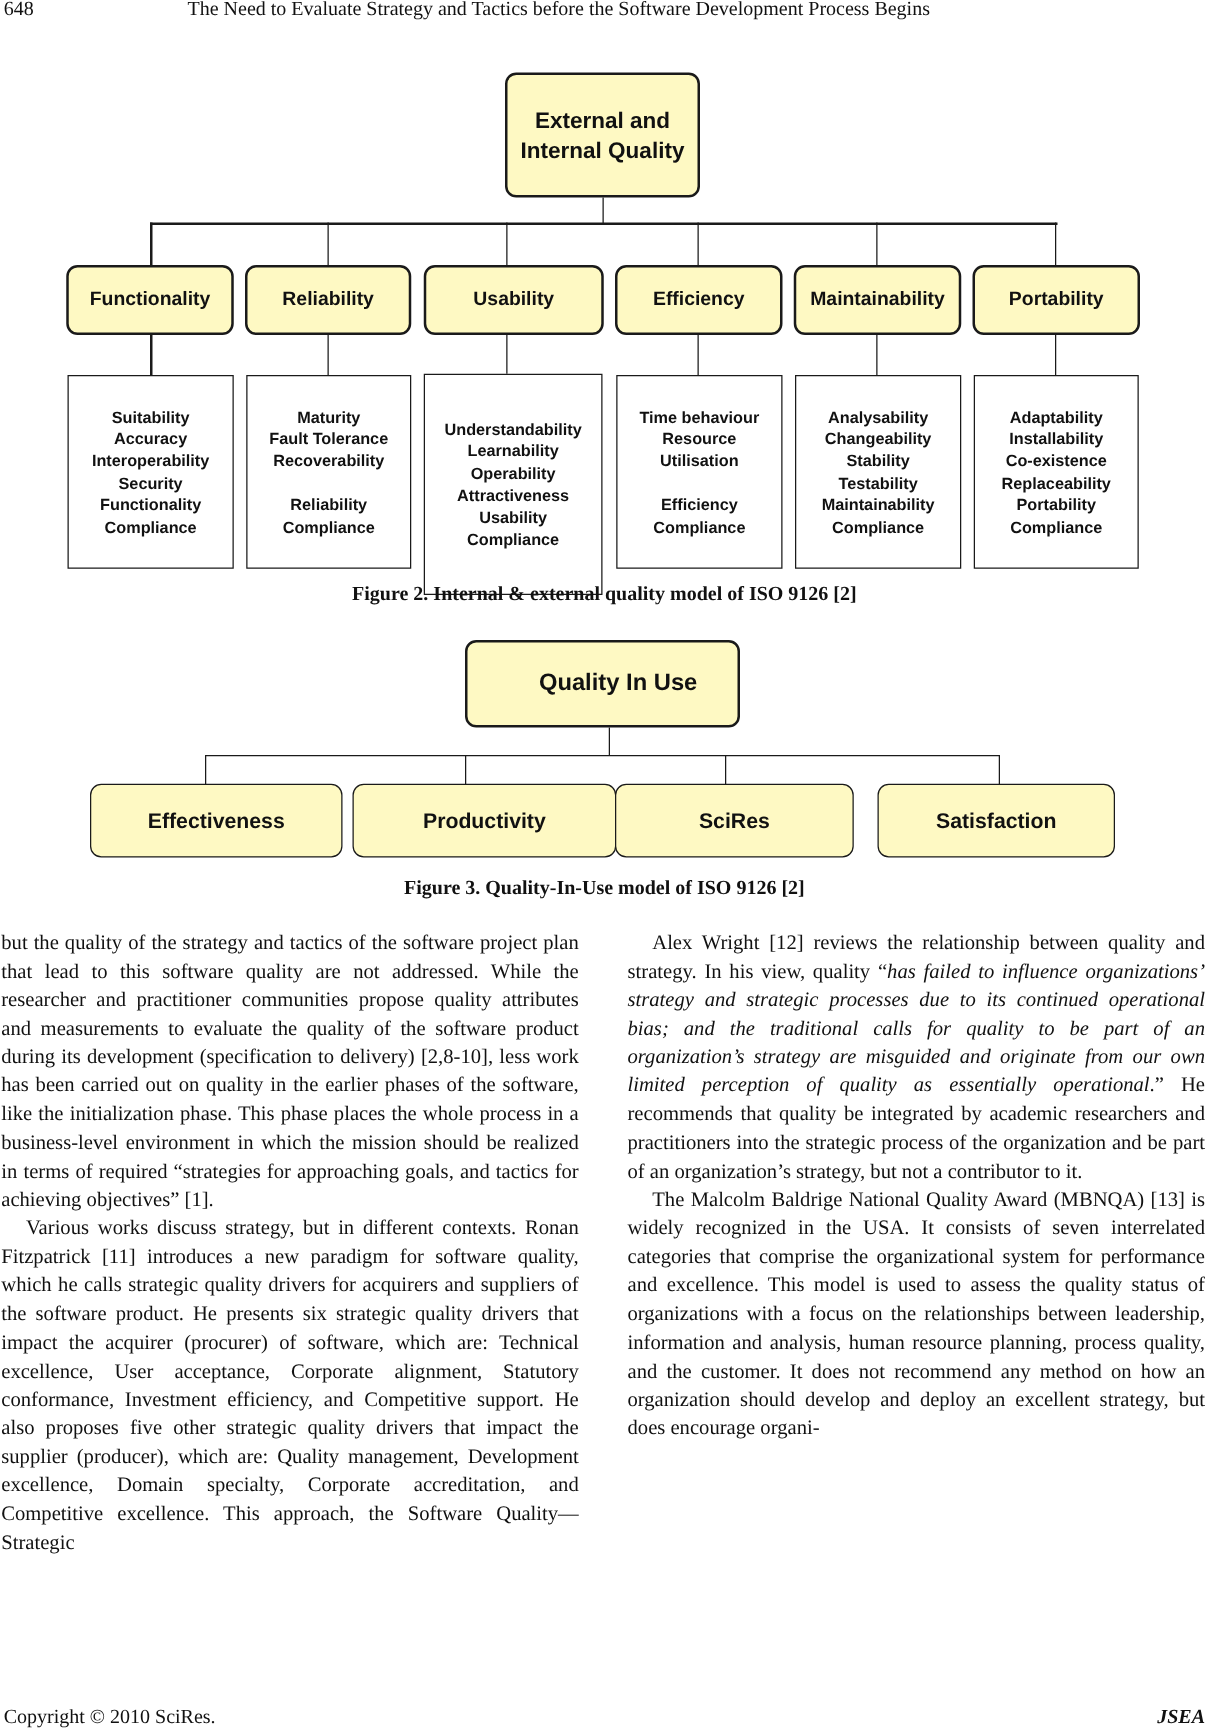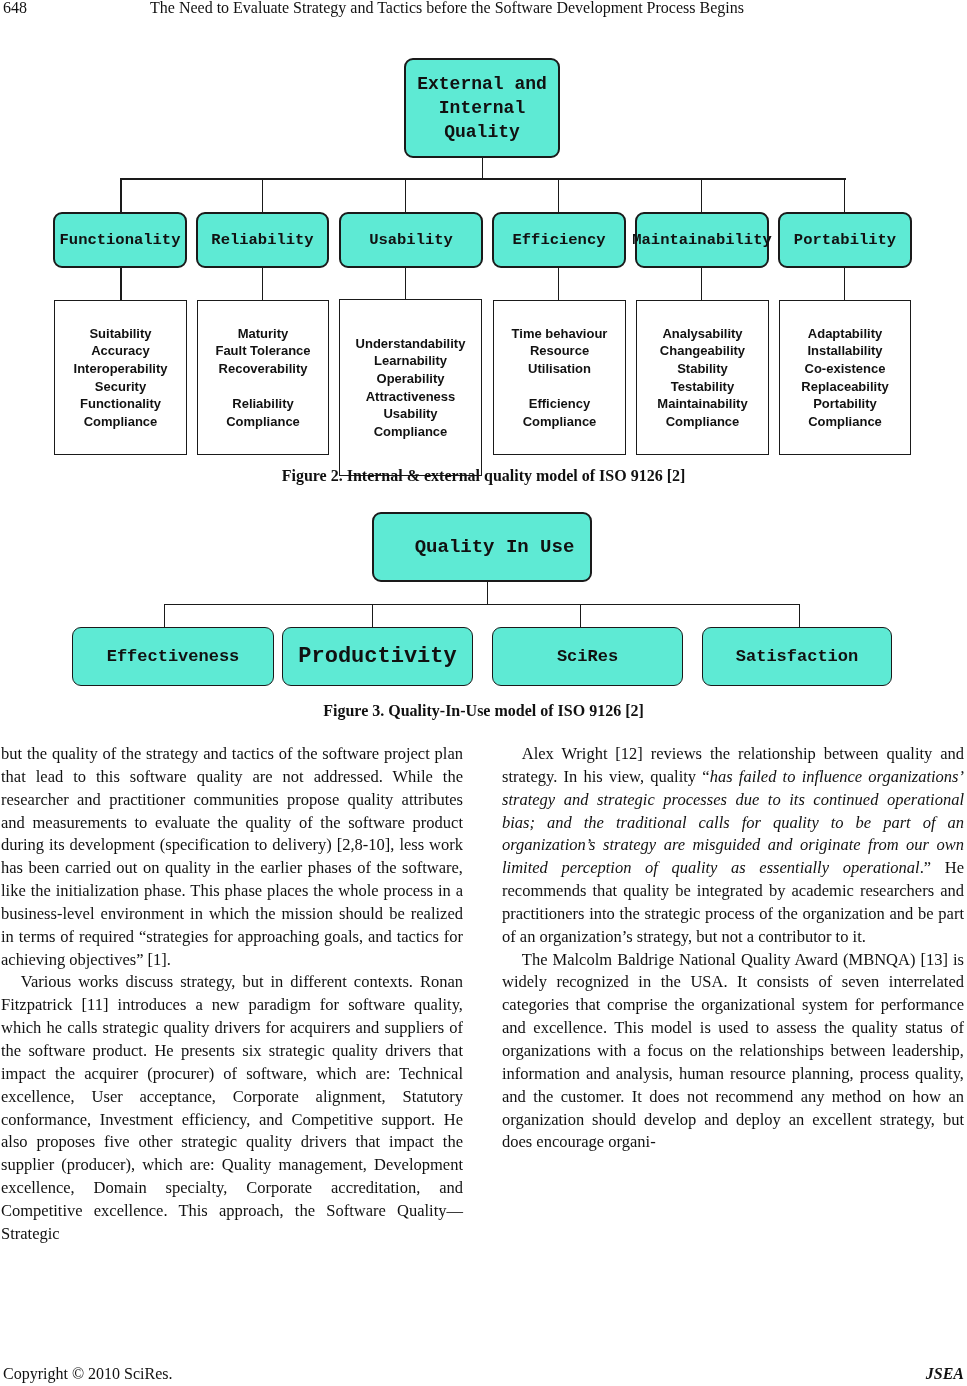--- a/index.html
+++ b/index.html
@@ -5,21 +5,21 @@
   html, body { margin: 0; padding: 0; background: #ffffff; }
   body { width: 967px; height: 1386px; position: relative; overflow: hidden; color: #111; }
   .serif { font-family: "Liberation Serif", "DejaVu Serif", serif; }
   .sans { font-family: "Liberation Sans", "DejaVu Sans", sans-serif; }
 
   .header { position: absolute; top: 0; left: 0; width: 967px; height: 22px; font-size: 16px; padding-left: 47px; }
   .header .pagenum { position: absolute; left: 3px; top: -1px; }
   .header .runtitle { position: absolute; left: 150px; top: -1px; }
 
   .box { position: absolute; box-sizing: border-box; display: flex; align-items: center; justify-content: center; text-align: center; font-weight: bold; }
-  .rounded { background: #5eead4; border: 2px solid #1a1a1a; border-radius: 9px; font-family: Liberation Mono, monospace; }
+  .rounded { background: #fef9c3; border: 2px solid #1a1a1a; border-radius: 9px; }
   .root { font-size: 18px; line-height: 24px; }
   .cat { font-size: 15.5px; }
   .sub { background: #fff; border: 1px solid #1a1a1a; font-size: 13px; line-height: 17.6px; white-space: pre-line; }
   .line { position: absolute; background: #1a1a1a; }
   .caption { position: absolute; left: 0; width: 967px; text-align: center; font-weight: bold; font-size: 16px; }
 
   .col { position: absolute; top: 743px; width: 462px; font-size: 16.5px; line-height: 22.85px; text-align: justify; }
   .col p { margin: 0; }
   .col p.indent { text-indent: 1.2em; }
   .col-left { left: 1px; }
@@ -109,21 +109,21 @@
 <div>
   <div class="box rounded sans" style="left:372px;top:512px;width:220px;height:70px;font-size:19px;padding-left:25px;">Quality In Use</div>
   <div class="line" style="left:487px;top:582px;width:1px;height:22px;"></div>
   <div class="line" style="left:164px;top:604px;width:636px;height:1px;"></div>
   <div class="line" style="left:164px;top:604px;width:1px;height:24px;"></div>
   <div class="line" style="left:372px;top:604px;width:1px;height:24px;"></div>
   <div class="line" style="left:580px;top:604px;width:1px;height:24px;"></div>
   <div class="line" style="left:799px;top:604px;width:1px;height:24px;"></div>
 
   <div class="box rounded sans" style="left:72px;top:627px;width:202px;height:59px;font-size:17px;border-width:1.5px;">Effectiveness</div>
-  <div class="box rounded sans" style="left:282px;top:627px;width:191px;height:59px;font-size:22px;border-width:1.5px;">Productivity</div>
+  <div class="box rounded sans" style="left:282px;top:627px;width:211px;height:59px;font-size:17px;border-width:1.5px;">Productivity</div>
   <div class="box rounded sans" style="left:492px;top:627px;width:191px;height:59px;font-size:17px;border-width:1.5px;">SciRes</div>
   <div class="box rounded sans" style="left:702px;top:627px;width:190px;height:59px;font-size:17px;border-width:1.5px;">Satisfaction</div>
 </div>
 
 <div class="caption serif" style="top:702px;">Figure 3. Quality-In-Use model of ISO 9126 [2]</div>
 
 <div class="col col-left serif">
   <p>but the quality of the strategy and tactics of the software project plan that lead to this software quality are not addressed. While the researcher and practitioner communities propose quality attributes and measurements to evaluate the quality of the software product during its development (specification to delivery) [2,8-10], less work has been carried out on quality in the earlier phases of the software, like the initialization phase. This phase places the whole process in a business-level environment in which the mission should be realized in terms of required “strategies for approaching goals, and tactics for achieving objectives” [1].</p>
   <p class="indent">Various works discuss strategy, but in different contexts. Ronan Fitzpatrick [11] introduces a new paradigm for software quality, which he calls strategic quality drivers for acquirers and suppliers of the software product. He presents six strategic quality drivers that impact the acquirer (procurer) of software, which are: Technical excellence, User acceptance, Corporate alignment, Statutory conformance, Investment efficiency, and Competitive support. He also proposes five other strategic quality drivers that impact the supplier (producer), which are: Quality management, Development excellence, Domain specialty, Corporate accreditation, and Competitive excellence. This approach, the Software Quality—Strategic</p>
 </div>

